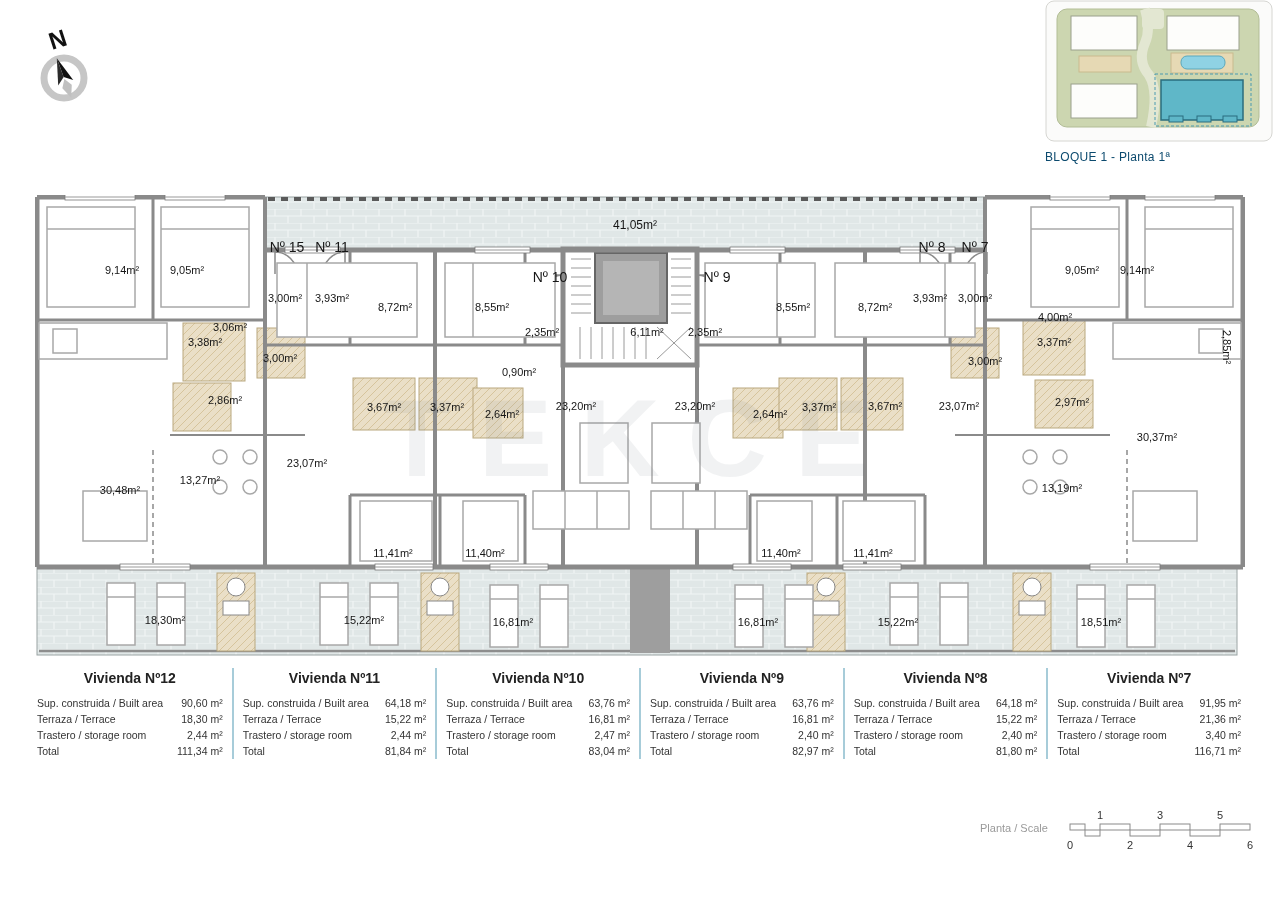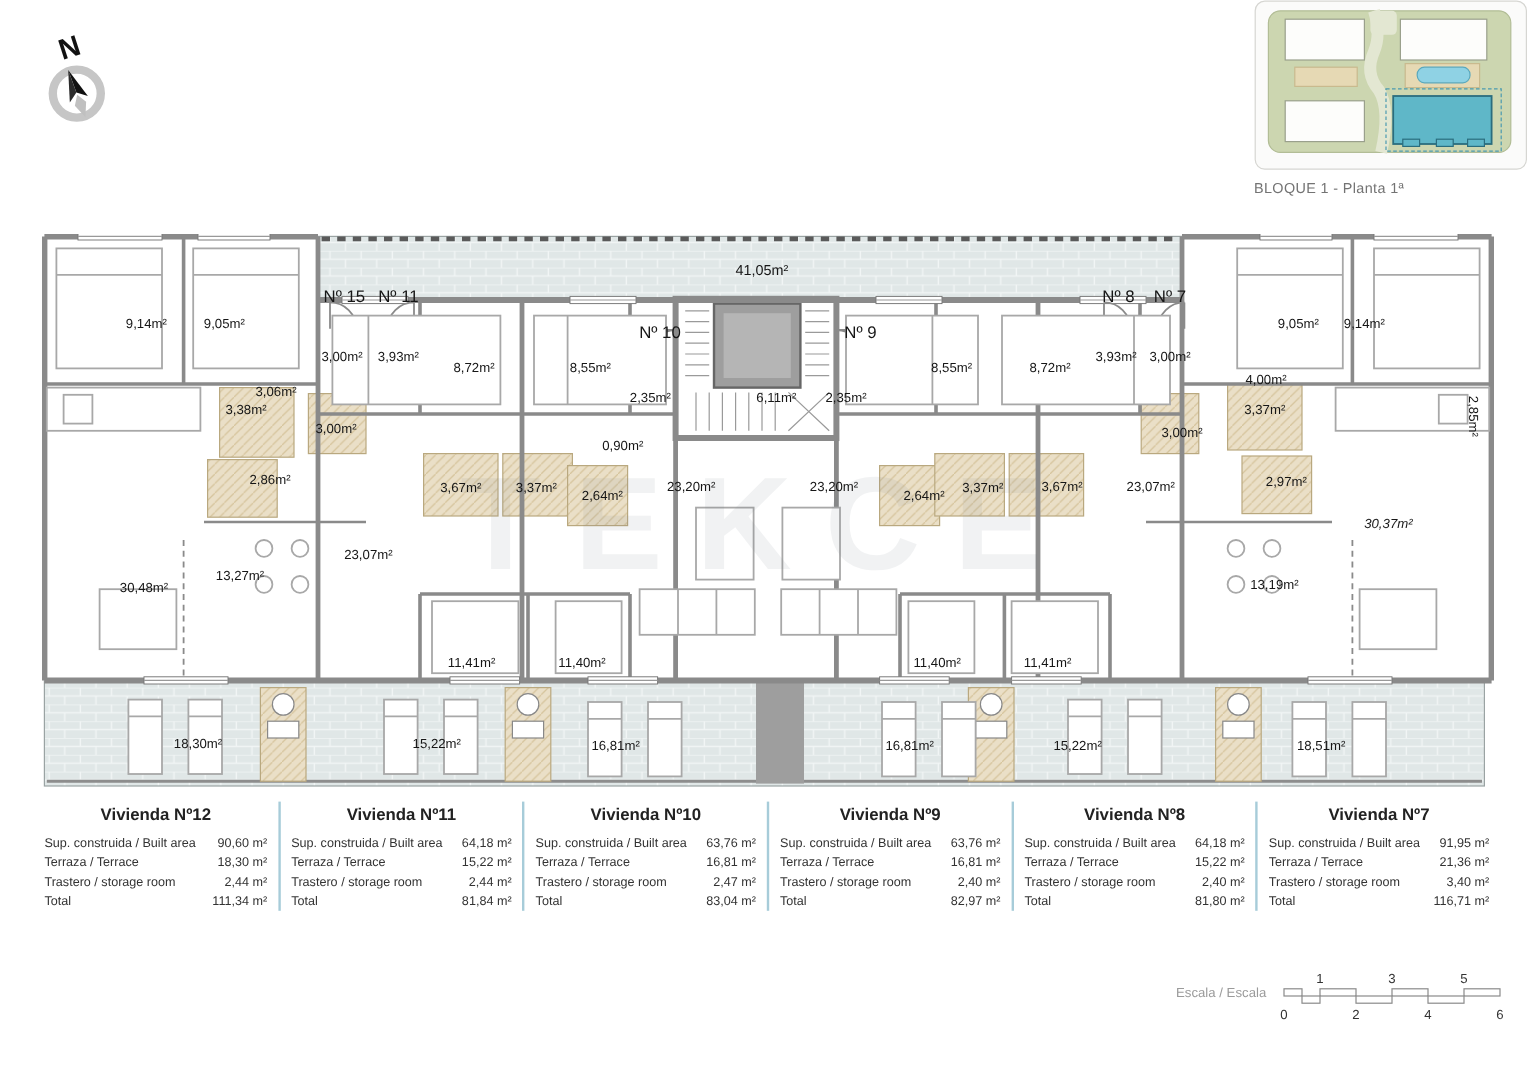--- a/index.html
+++ b/index.html
@@ -5,21 +5,21 @@
   html,body{margin:0;padding:0;background:#fff;}
   .page{position:relative;width:1280px;height:905px;background:#fff;overflow:hidden;
         font-family:"Liberation Sans",sans-serif;color:#1e1e1e;}
 
   
   .compass{position:absolute;left:22px;top:20px;width:90px;height:95px;}
 
   
   .siteplan{position:absolute;left:1045px;top:0px;width:228px;height:142px;}
   .siteplan-caption{position:absolute;left:1045px;top:150px;width:230px;
-        font-size:12px;color:#737373;letter-spacing:.3px;}
+        font-size:12px;color:#0c4a6e;letter-spacing:.3px;}
 
   
   .plan{position:absolute;left:35px;top:195px;width:1210px;height:465px;}
   .plan svg{position:absolute;left:0;top:0;}
   .plan-label{position:absolute;transform:translate(-50%,-50%);font-size:11px;
         white-space:nowrap;color:#161616;}
   .plan-label.unit{font-size:14px;}
   .plan-label.big{font-size:12px;}
   .plan-label.rot90{transform:translate(-50%,-50%) rotate(90deg);}
   .watermark{position:absolute;left:50%;top:52%;transform:translate(-50%,-50%);
@@ -315,21 +315,21 @@
         <span class="plan-label" style="left: 660px; top: 211px;">23,20m²</span>
         <span class="plan-label" style="left: 272px; top: 268px;">23,07m²</span>
         <span class="plan-label" style="left: 924px; top: 211px;">23,07m²</span>
         <span class="plan-label" style="left: 85px; top: 283px; margin-top: 12px;">30,48m²</span>
         <span class="plan-label" style="left: 165px; top: 285px; text-align: right;">13,27m²</span>
         <span class="plan-label" style="left: 358px; top: 358px;">11,41m²</span>
         <span class="plan-label" style="left: 450px; top: 358px;">11,40m²</span>
         <span class="plan-label" style="left: 746px; top: 358px;">11,40m²</span>
         <span class="plan-label" style="left: 838px; top: 358px;">11,41m²</span>
         <span class="plan-label" style="left: 1027px; top: 293px;">13,19m²</span>
-        <span class="plan-label" style="left: 1122px; top: 242px; font-style: italic;">30,37m²</span>
+        <span class="plan-label" style="left: 1122px; top: 242px;">30,37m²</span>
         <span class="plan-label rot90" style="left: 1192px; top: 152px;">2,85m²</span>
         <span class="plan-label" style="left: 130px; top: 425px;">18,30m²</span>
         <span class="plan-label" style="left: 329px; top: 425px;">15,22m²</span>
         <span class="plan-label" style="left: 478px; top: 427px;">16,81m²</span>
         <span class="plan-label" style="left: 723px; top: 427px;">16,81m²</span>
         <span class="plan-label" style="left: 863px; top: 427px;">15,22m²</span>
         <span class="plan-label" style="left: 1066px; top: 427px; text-align: center;">18,51m²</span>
       </div>
   </div>
 
@@ -461,21 +461,21 @@
           </div>
           <div class="unit-row">
             <span class="rl">Total</span>
             <span class="rv">116,71 m²</span>
           </div>
         </div>
     </div>
   </div>
 
   <div class="scalebar">
-    <span class="sl">Escala / Escala</span>
+    <span class="sl">Planta / Scale</span>
     <svg width="215" height="52" viewBox="0 0 215 52">
       <g fill="#ffffff" stroke="#8a8a8a" stroke-width="1">
         <rect x="20" y="18" width="15" height="6"></rect>
         <rect x="50" y="18" width="30" height="6"></rect>
         <rect x="110" y="18" width="30" height="6"></rect>
         <rect x="170" y="18" width="30" height="6"></rect>
         <rect x="35" y="24" width="15" height="6"></rect>
         <rect x="80" y="24" width="30" height="6"></rect>
         <rect x="140" y="24" width="30" height="6"></rect>
       </g>

